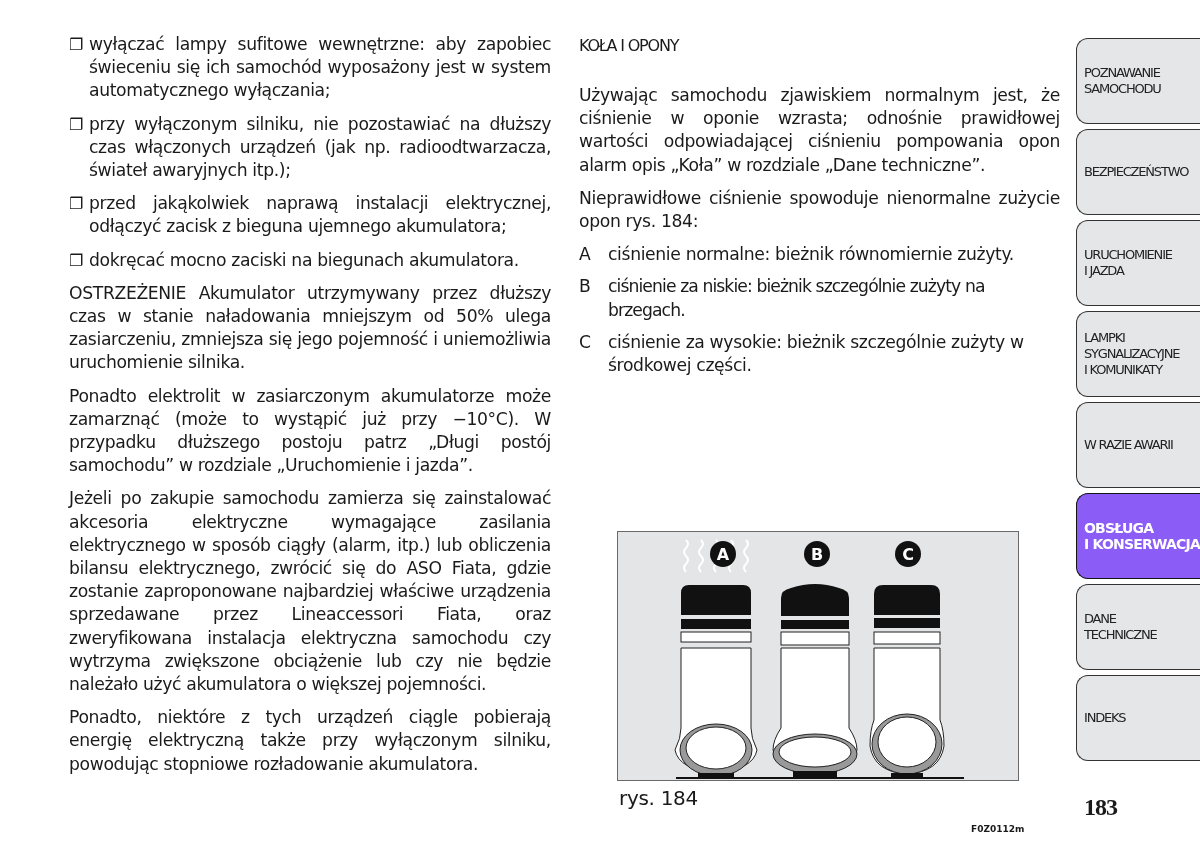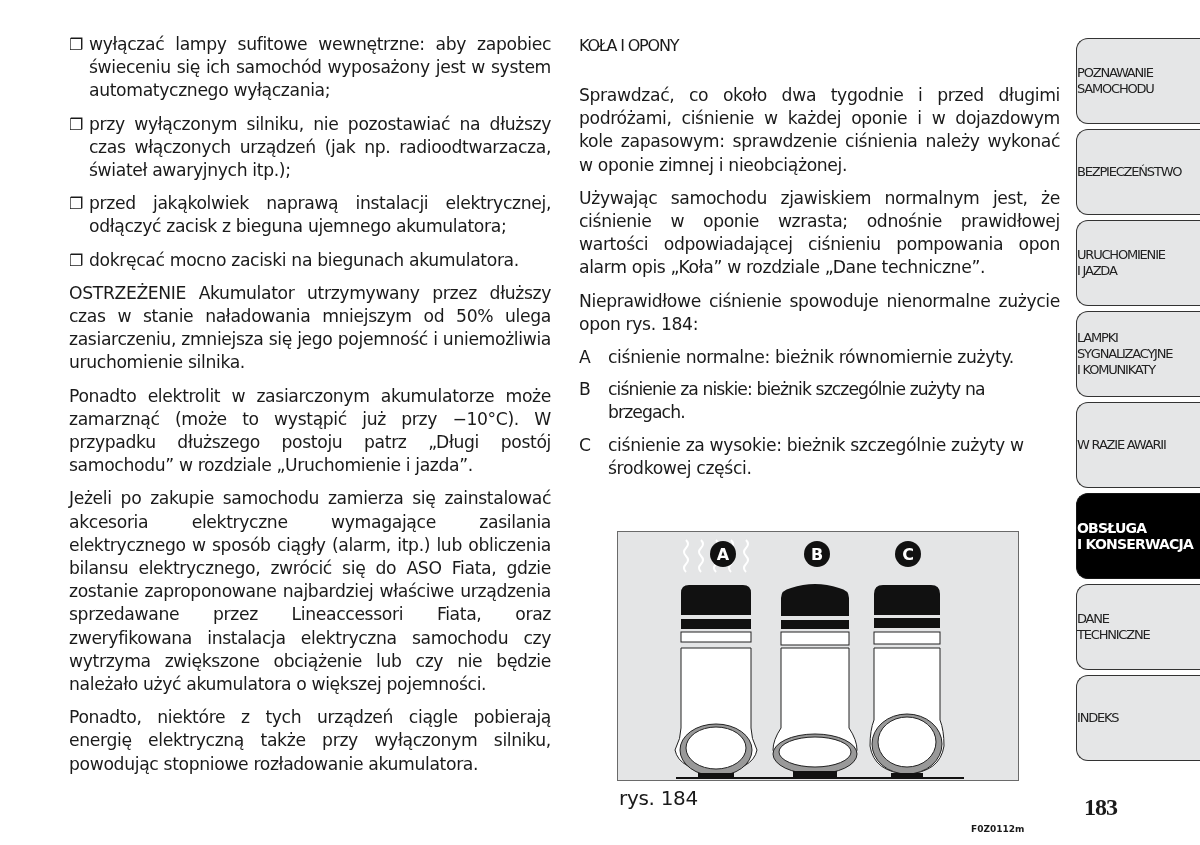--- a/index.html
+++ b/index.html
@@ -23,23 +23,23 @@
 
   .figure { position:absolute; left:617px; top:531px; width:400px; height:248px;
     background:#e4e5e6; border:1px solid #6a6a6a; }
   .figure svg { display:block; }
   .fig-cap { position:absolute; left:619px; top:786px; font-size:20px; letter-spacing:-0.3px; }
   .fig-code { position:absolute; left:971px; top:789px; font-size:9px; font-weight:bold; letter-spacing:0;margin-top:35px; }
 
   .tabs { position:absolute; left:1076px; top:38px; width:124px; }
   .tab { position:relative; height:86px; margin-bottom:5px; background:#e5e6e7;
     border:1.5px solid #333; border-right:none; border-radius:12px 0 0 12px;
-    display:flex; align-items:center; box-sizing:border-box; 
+    display:flex; align-items:center; box-sizing:border-box; padding-left:7px;
     font-size:13px; line-height:16px; letter-spacing:-1.2px; color:#222; text-transform:uppercase; white-space:pre-line; }
-  .tab.active { background:#000000; color:#fff; font-weight:bold; letter-spacing:-0.8px; font-size:14px; border-color:#141414; }
+  .tab.active { background:#8b5cf6; color:#fff; font-weight:bold; letter-spacing:-0.8px; font-size:14px; border-color:#141414; }
   .page-num { position:absolute; left:1084px; top:794px; font-weight:bold; font-size:24px; letter-spacing:-1px;font-family:Liberation Serif, serif; }
 </style>
 </head>
 <body>
 
 <div class="col left">
   <div class="bul">
     <span class="box">❐</span>
     <span class="txt">wyłączać lampy sufitowe wewnętrzne: aby zapobiec świeceniu się ich samochód wyposażony jest w system automatycznego wyłączania;</span>
   </div>
@@ -56,21 +56,20 @@
     <span class="txt">dokręcać mocno zaciski na biegunach akumulatora.</span>
   </div>
   <p>OSTRZEŻENIE Akumulator utrzymywany przez dłuższy czas w stanie naładowania mniejszym od 50% ulega zasiarczeniu, zmniejsza się jego pojemność i uniemożliwia uruchomienie silnika.</p>
   <p>Ponadto elektrolit w zasiarczonym akumulatorze może zamarznąć (może to wystąpić już przy −10°C). W przypadku dłuższego postoju patrz „Długi postój samochodu” w rozdziale „Uruchomienie i jazda”.</p>
   <p>Jeżeli po zakupie samochodu zamierza się zainstalować akcesoria elektryczne wymagające zasilania elektrycznego w sposób ciągły (alarm, itp.) lub obliczenia bilansu elektrycznego, zwrócić się do ASO Fiata, gdzie zostanie zaproponowane najbardziej właściwe urządzenia sprzedawane przez Lineaccessori Fiata, oraz zweryfikowana instalacja elektryczna samochodu czy wytrzyma zwiększone obciążenie lub czy nie będzie należało użyć akumulatora o większej pojemności.</p>
   <p>Ponadto, niektóre z tych urządzeń ciągle pobierają energię elektryczną także przy wyłączonym silniku, powodując stopniowe rozładowanie akumulatora.</p>
 </div>
 
 <div class="col right">
   <div class="heading">KOŁA I OPONY</div>
-  <p>Sprawdzać, co około dwa tygodnie i przed długimi podróżami, ciśnienie w każdej oponie i w dojazdowym kole zapasowym: sprawdzenie ciśnienia należy wykonać w oponie zimnej i nieobciążonej.</p>
   <p>Używając samochodu zjawiskiem normalnym jest, że ciśnienie w oponie wzrasta; odnośnie prawidłowej wartości odpowiadającej ciśnieniu pompowania opon alarm opis „Koła” w rozdziale „Dane techniczne”.</p>
   <p>Nieprawidłowe ciśnienie spowoduje nienormalne zużycie opon rys. 184:</p>
   <div class="lst">
     <span class="lt">A</span>
     <span class="lx">ciśnienie normalne: bieżnik równomiernie zużyty.</span>
   </div>
   <div class="lst narrow">
     <span class="lt">B</span>
     <span class="lx">ciśnienie za niskie: bieżnik szczególnie zużyty na brzegach.</span>
   </div>

